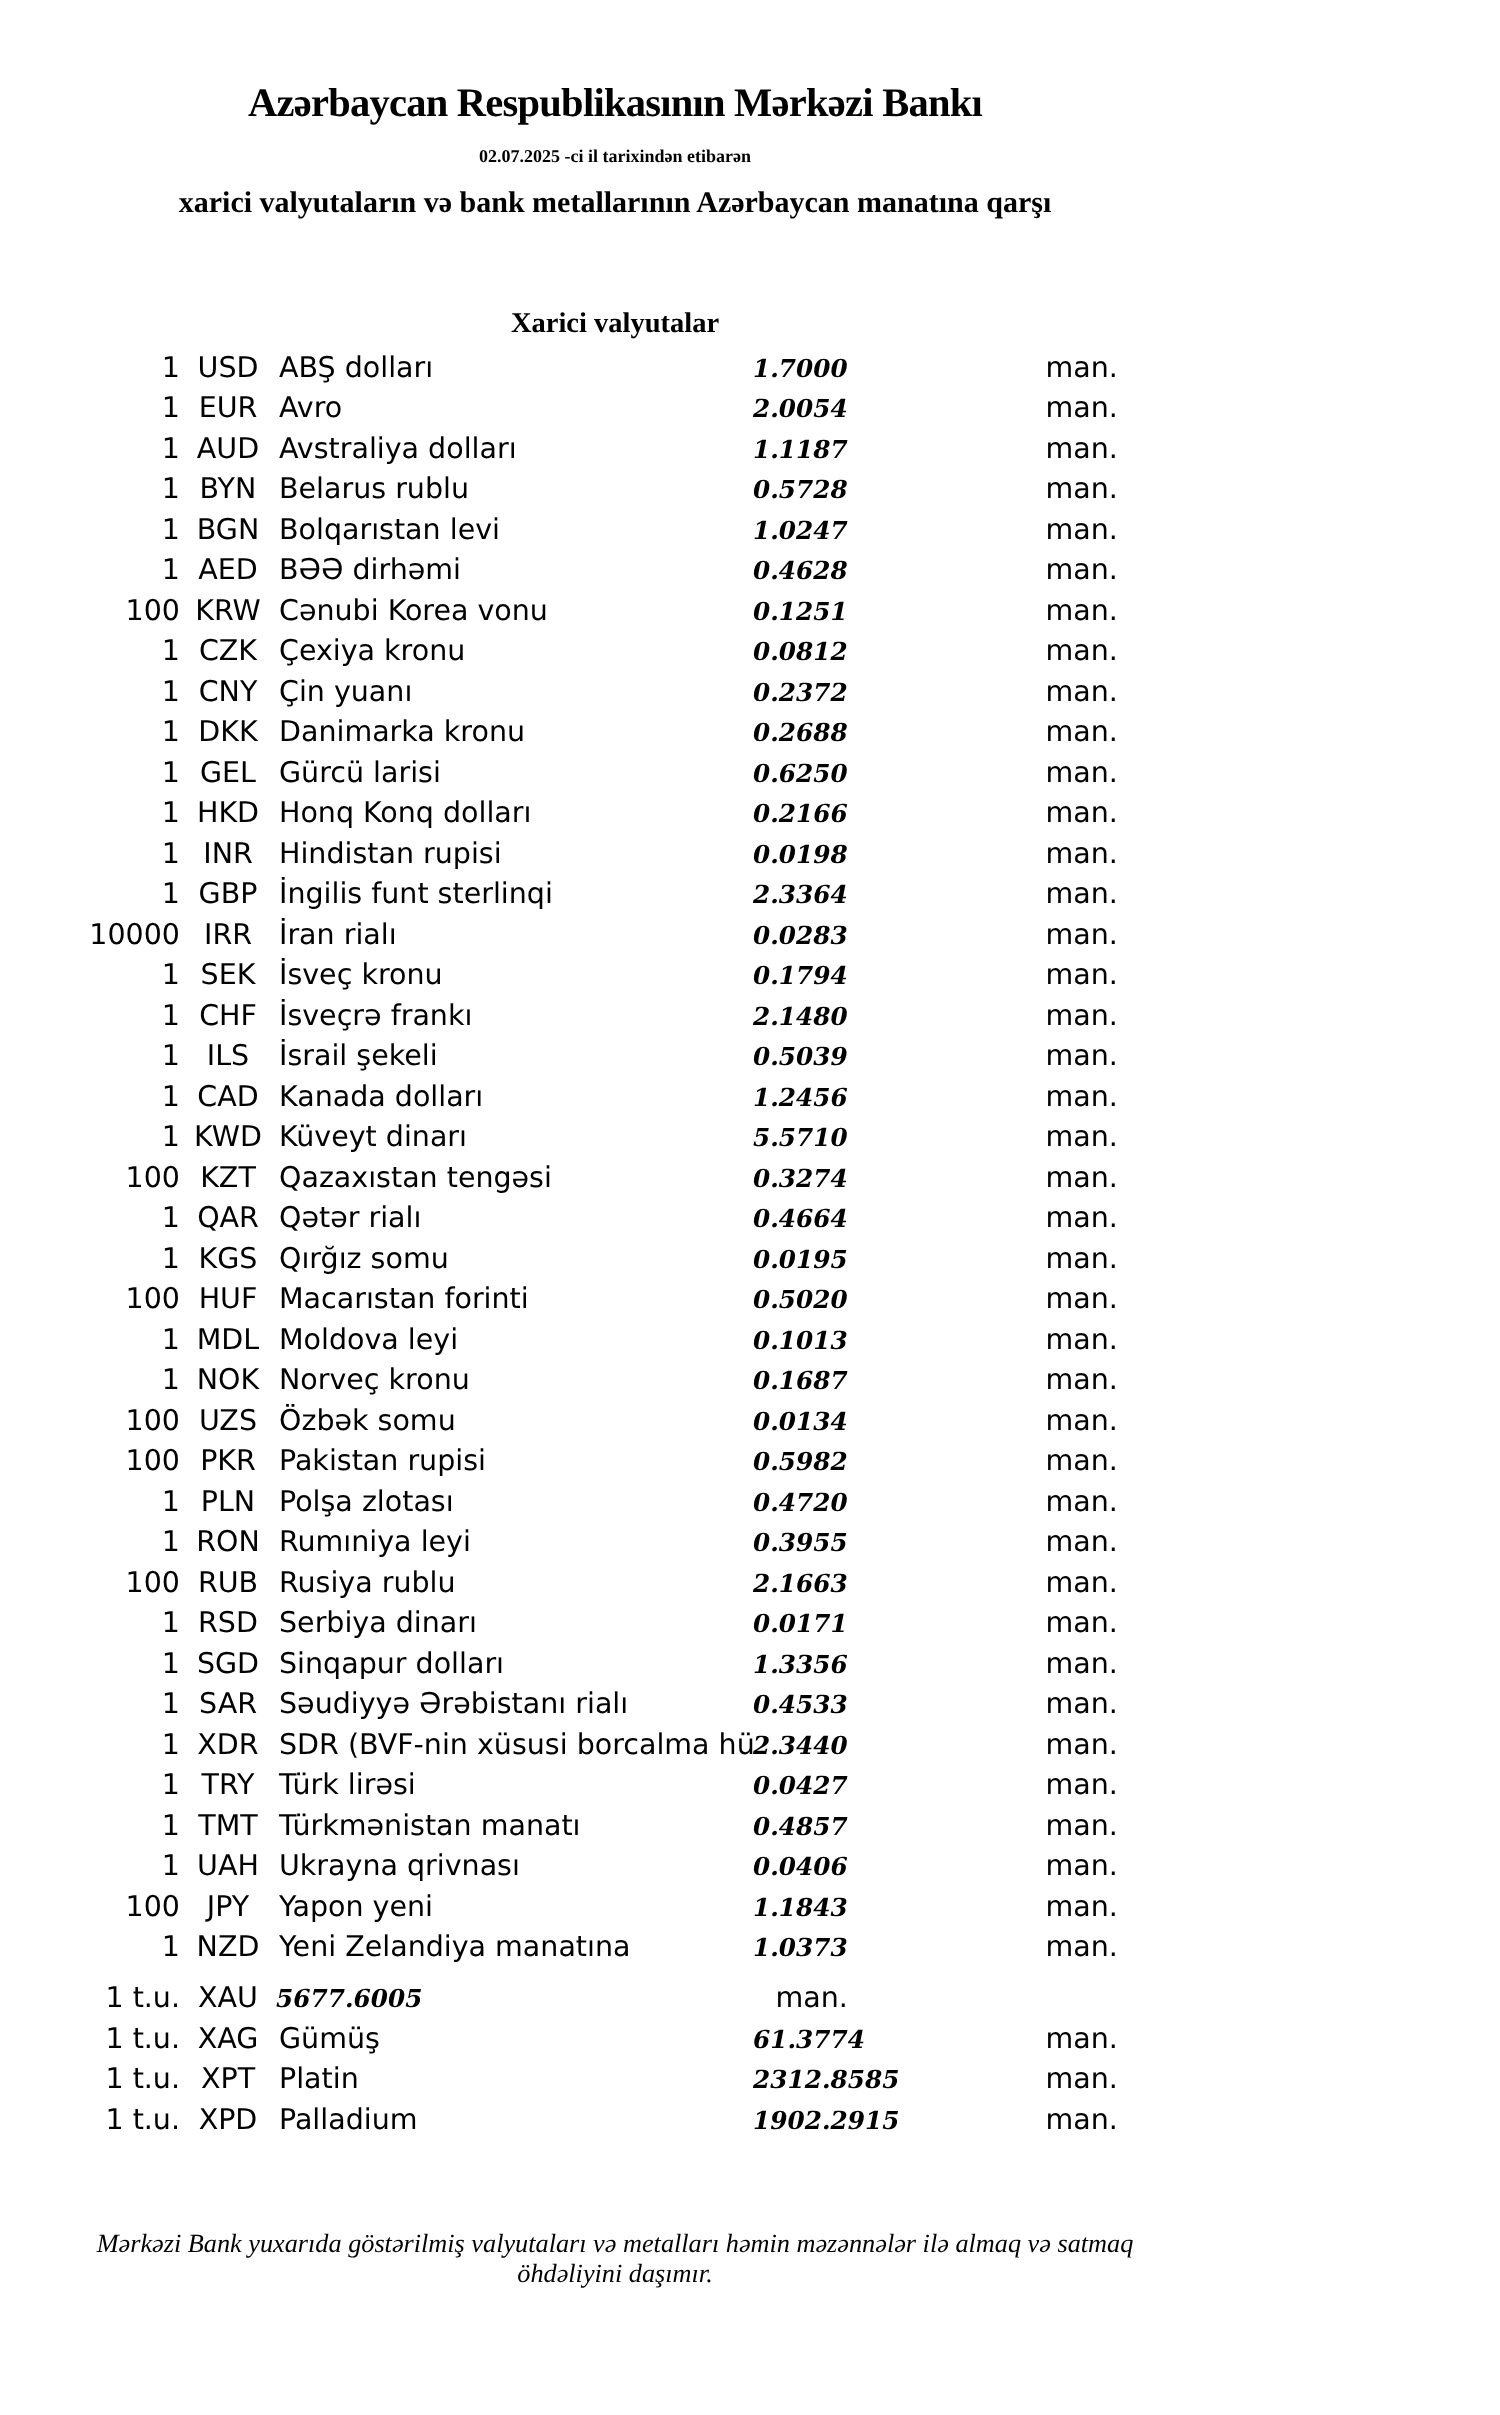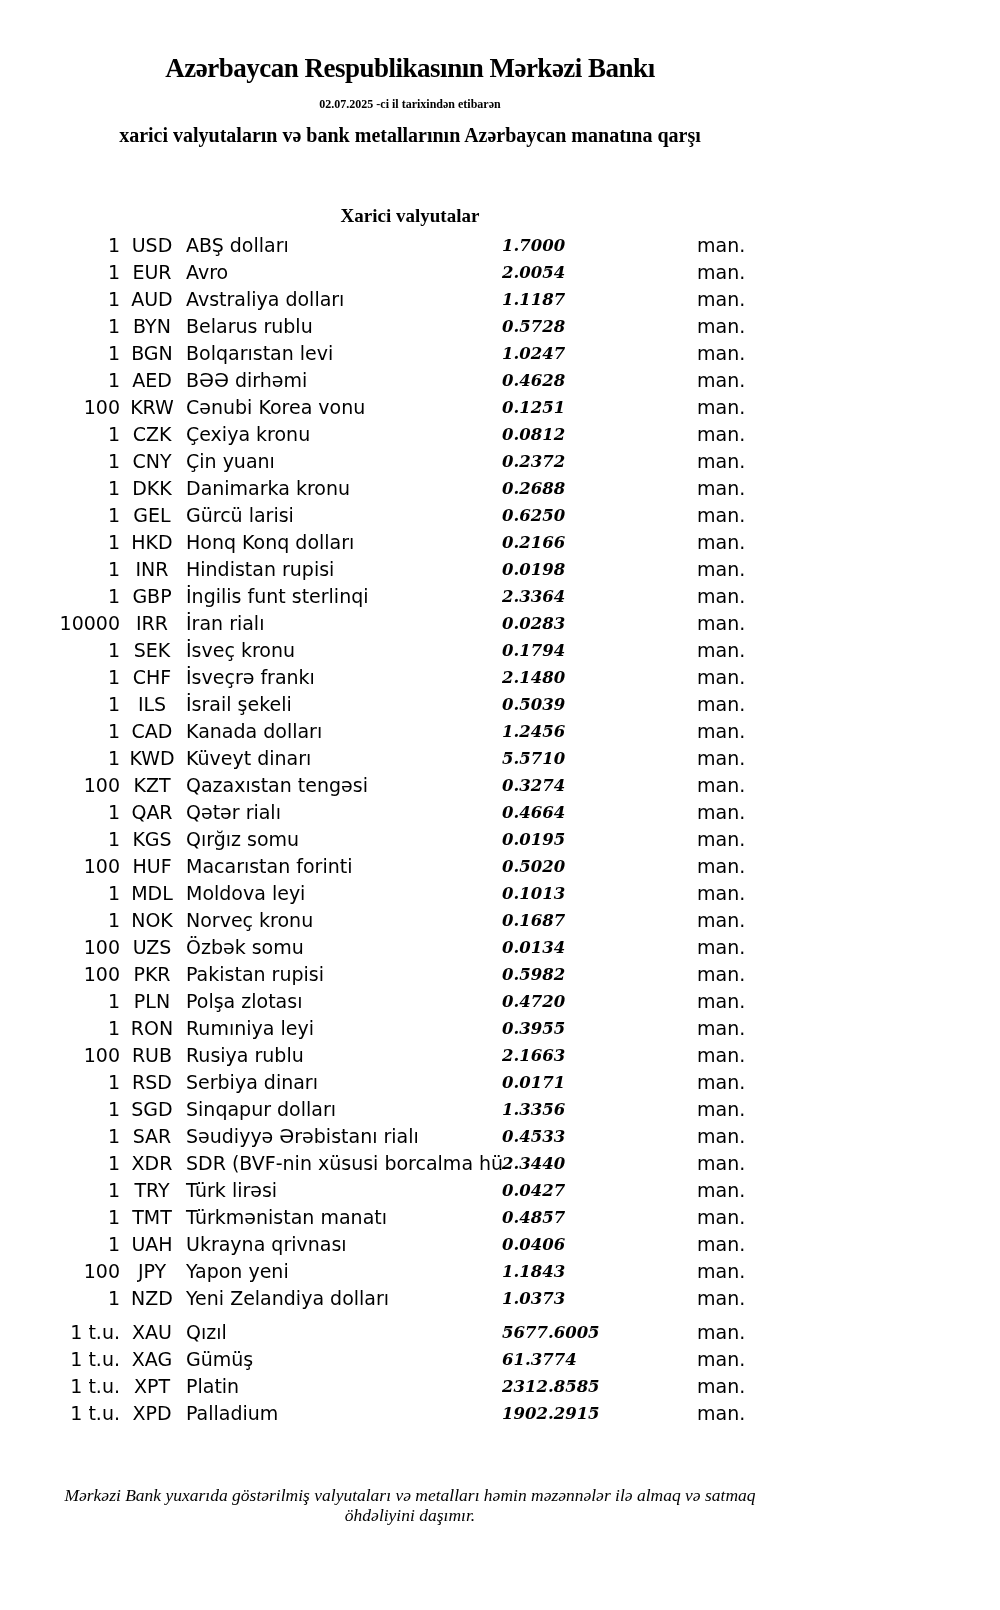--- a/index.html
+++ b/index.html
@@ -386,33 +386,32 @@
       <div class="rate-row">
         <span class="cell-amount">100</span>
         <span class="cell-code">JPY</span>
         <span class="cell-name">Yapon yeni</span>
         <span class="cell-rate">1.1843</span>
         <span class="cell-unit">man.</span>
       </div>
       <div class="rate-row">
         <span class="cell-amount">1</span>
         <span class="cell-code">NZD</span>
-        <span class="cell-name">Yeni Zelandiya dolları</span>
+        <span class="cell-name">Yeni Zelandiya manatına</span>
         <span class="cell-rate">1.0373</span>
         <span class="cell-unit">man.</span>
       </div>
     </div>
 
 
   <div class="rate-table">
 
   <div class="rate-row">
         <span class="cell-amount">1 t.u.</span>
         <span class="cell-code">XAU</span>
-        <span class="cell-name">Qızıl</span>
         <span class="cell-rate">5677.6005</span>
         <span class="cell-unit">man.</span>
       </div>
       <div class="rate-row">
         <span class="cell-amount">1 t.u.</span>
         <span class="cell-code">XAG</span>
         <span class="cell-name">Gümüş</span>
         <span class="cell-rate">61.3774</span>
         <span class="cell-unit">man.</span>
       </div>

